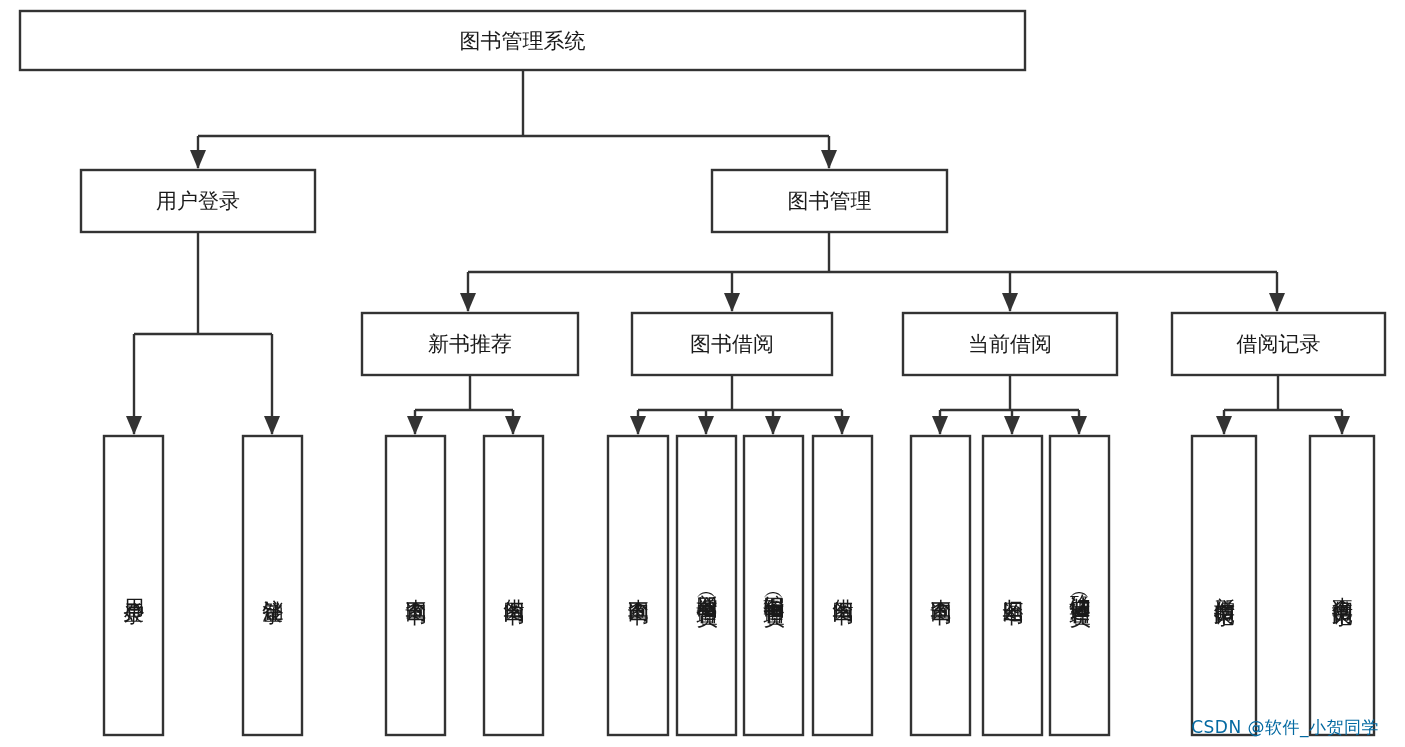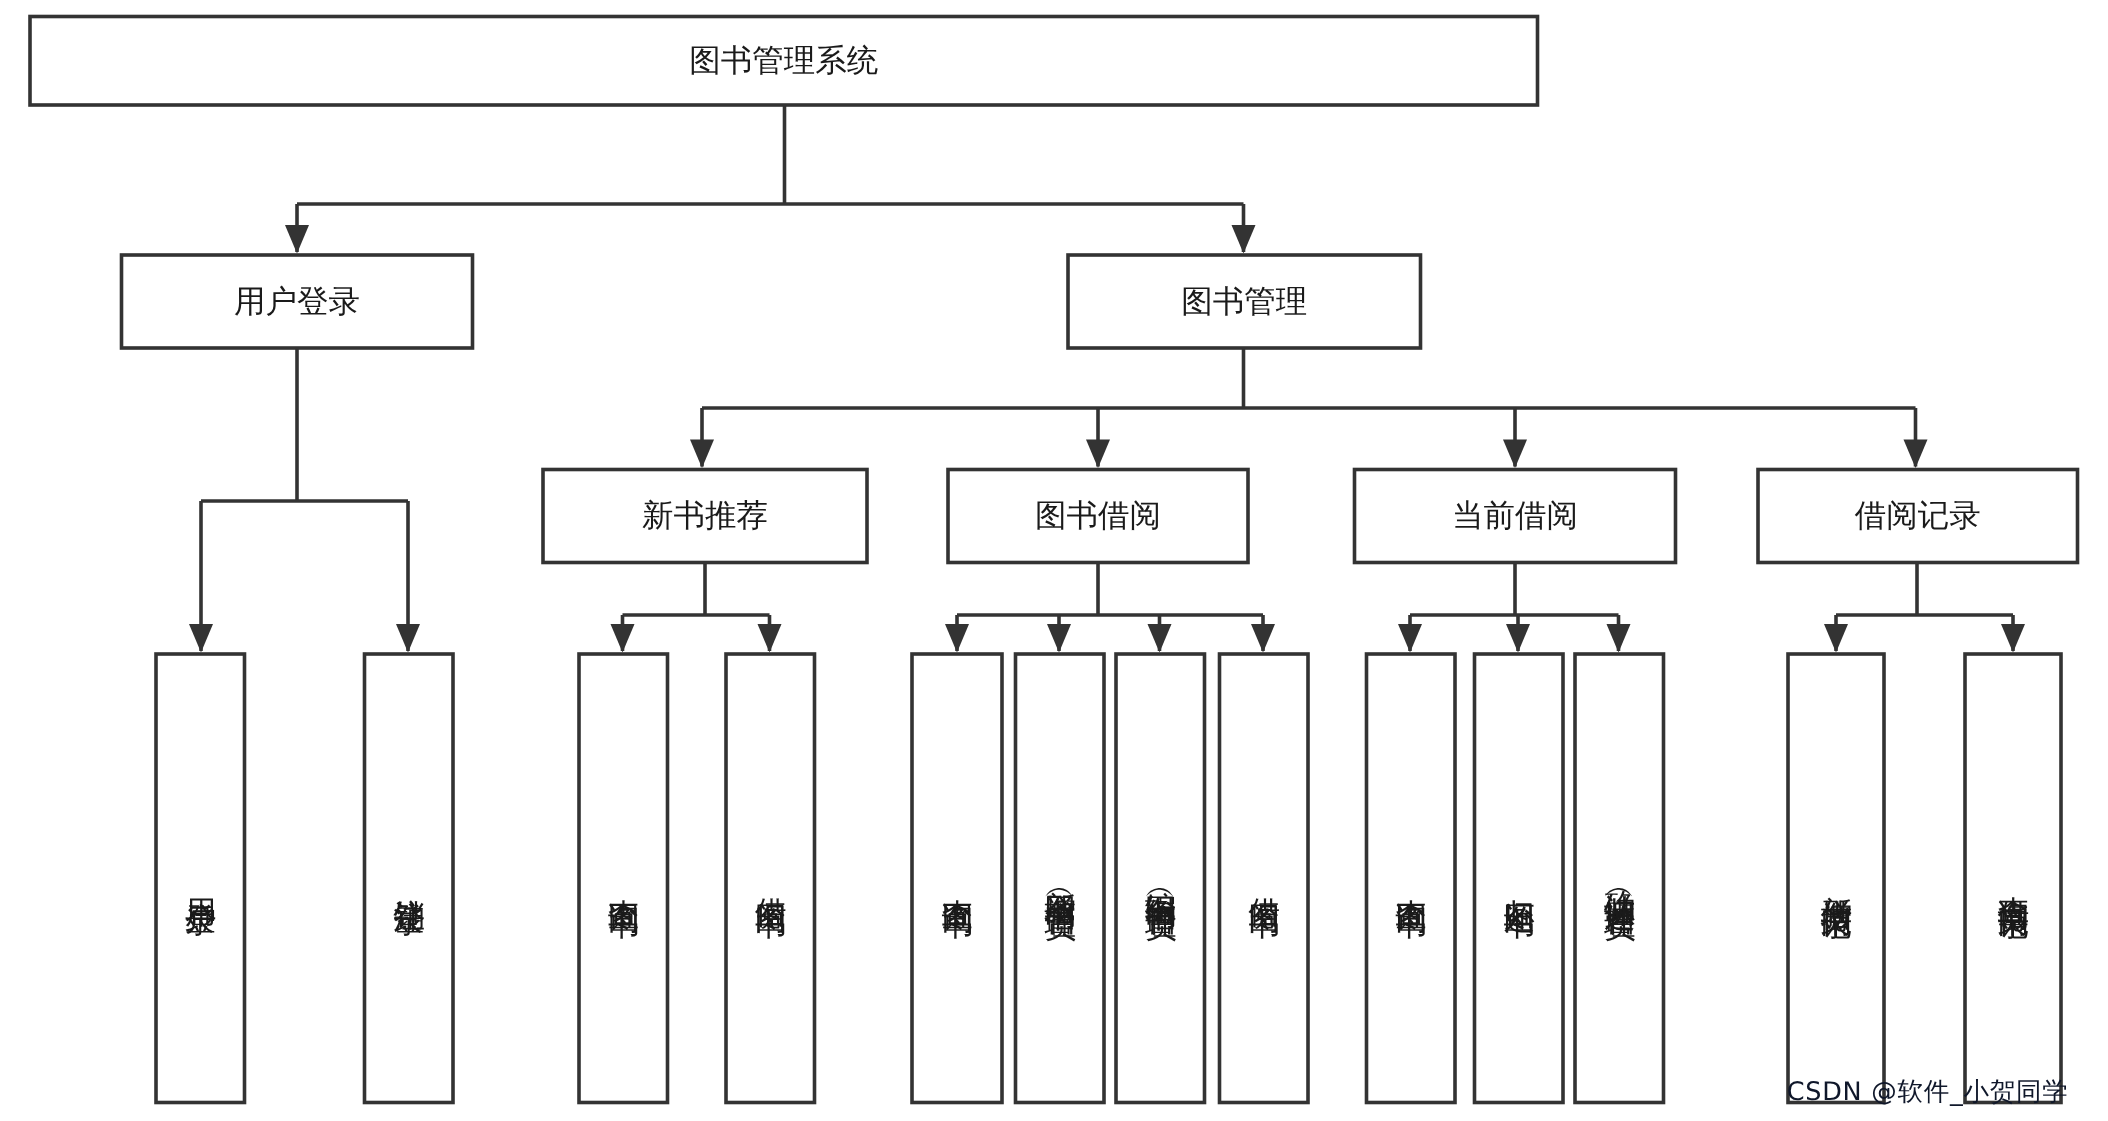--- a/index.html
+++ b/index.html
@@ -58,21 +58,21 @@
     text-align: center;
     white-space: nowrap;
     pointer-events: none;
   }
   #watermark {
     position: absolute;
     right: 12px;
     bottom: 8px;
     font-family: "DejaVu Sans", "Liberation Sans", sans-serif;
     font-size: 17px;
-    color: #0f172a;
+    color: #0369a1;
     letter-spacing: 0.5px;
     white-space: nowrap;
   }
 </style>
 </head>
 <body>
 
 <div id="diagram-root">
   <svg id="diagram-svg" width="1405" height="747" viewBox="0 0 1405 747">
       <line x1="523" y1="70" x2="523" y2="136" class="connector"></line>

